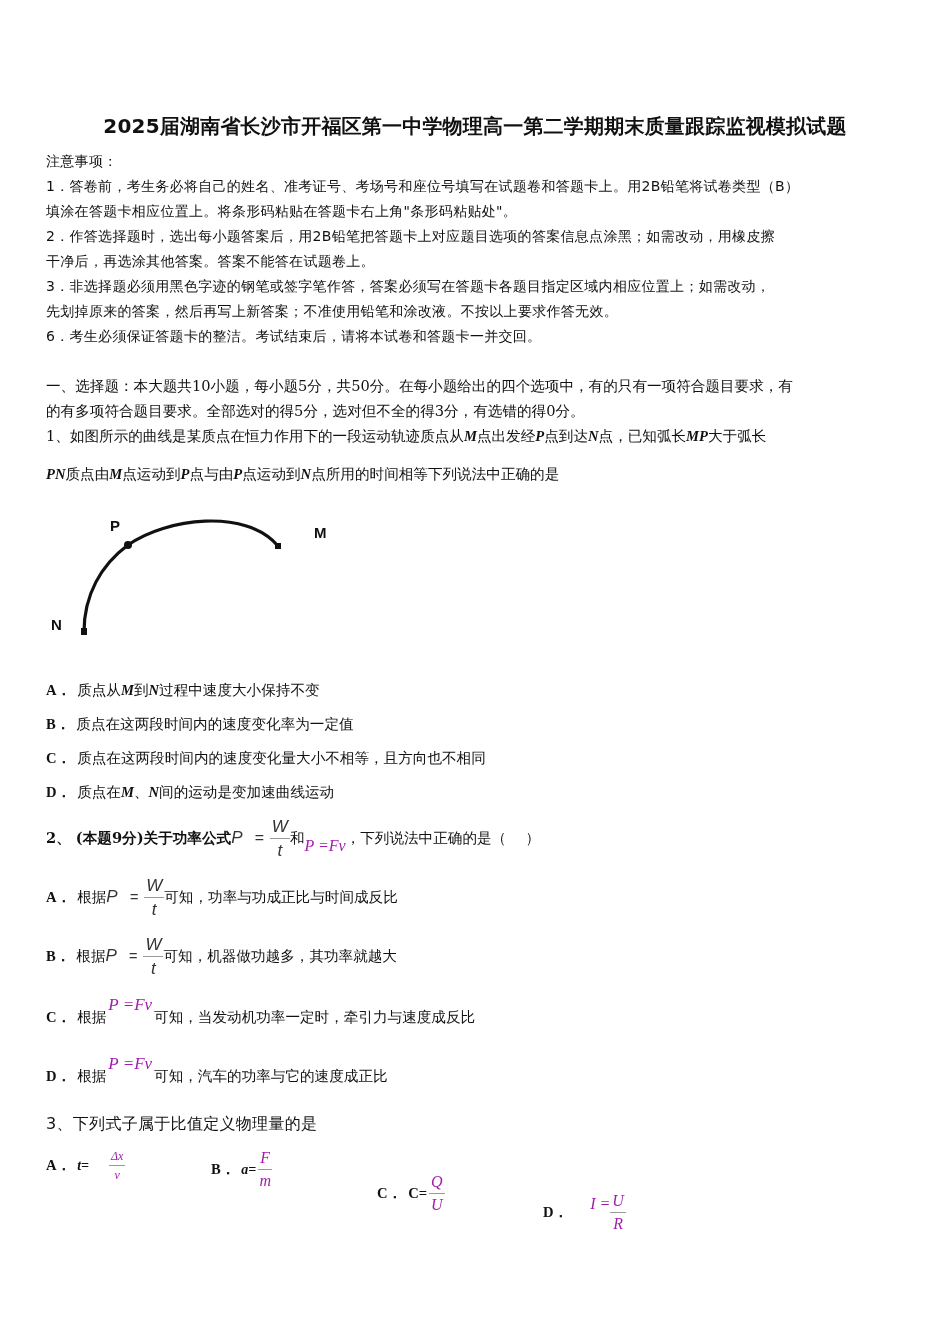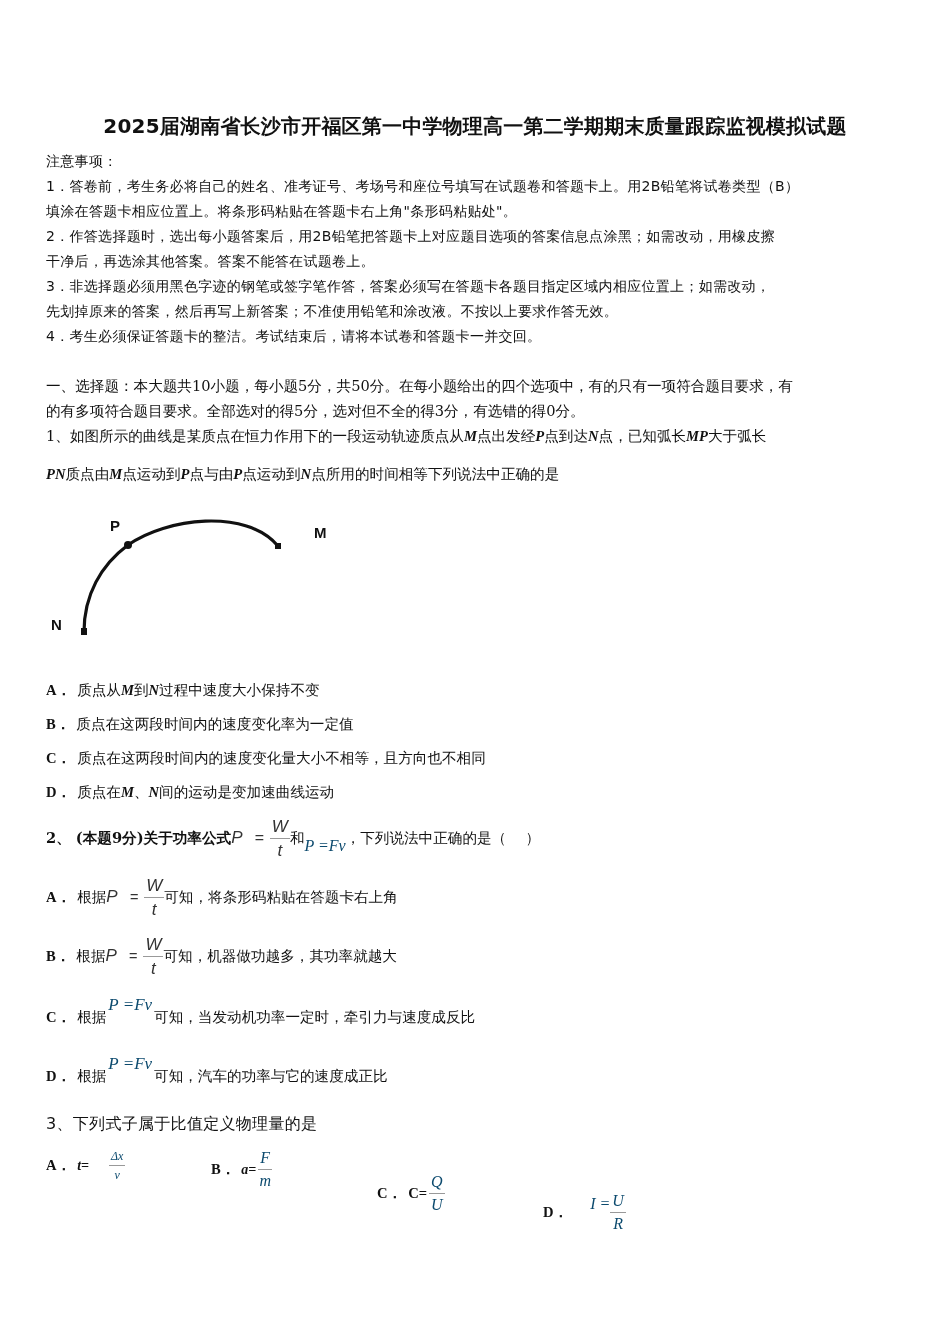--- a/index.html
+++ b/index.html
@@ -4,39 +4,39 @@
 <style>
   html, body { margin: 0; padding: 0; background: #ffffff; }
   body { width: 950px; height: 1344px; position: relative; overflow: hidden; color: #111; font-family: "DejaVu Serif", "Liberation Serif", serif; }
   .abs { position: absolute; white-space: nowrap; }
   .title { left: 0; width: 950px; top: 113px; text-align: center; font-family: "DejaVu Sans", "Liberation Sans", sans-serif; font-weight: bold; font-size: 20px; letter-spacing: 0.2px; }
   .note { font-family: "DejaVu Sans", "Liberation Sans", sans-serif; font-size: 14px; left: 46px; letter-spacing: 0.3px; }
   .body { font-family: "DejaVu Serif", "Liberation Serif", serif; font-size: 14.6px; left: 46px; }
   .body i, .it { font-style: italic; font-weight: bold; font-family: "Liberation Serif", serif; }
   .opt b.lbl { font-family: "Liberation Serif", serif; font-weight: bold; margin-right: 6px; }
   .math { font-family: "Liberation Sans", sans-serif; font-style: italic; color: #333; }
-  .mathserif { font-family: "Liberation Serif", serif; font-style: italic; color: #0c4a6e; }
+  .mathserif { font-family: "Liberation Serif", serif; font-style: italic; color: #a21caf; }
   .frac { display: inline-block; vertical-align: middle; text-align: center; line-height: 1; }
   .frac .num { display: block; padding: 0 2px 3px 2px; border-bottom: 1px solid #999; }
   .frac .den { display: block; padding-top: 3px; }
   .figure { left: 46px; top: 500px; width: 300px; height: 150px; }
 </style>
 </head>
 <body>
 
 <div class="abs title">2025届湖南省长沙市开福区第一中学物理高一第二学期期末质量跟踪监视模拟试题</div>
 
 <div class="abs note" style="top:153px;">注意事项：</div>
 <div class="abs note" style="top:178px;">1．答卷前，考生务必将自己的姓名、准考证号、考场号和座位号填写在试题卷和答题卡上。用2B铅笔将试卷类型（B）</div>
 <div class="abs note" style="top:203px;">填涂在答题卡相应位置上。将条形码粘贴在答题卡右上角"条形码粘贴处"。</div>
 <div class="abs note" style="top:228px;">2．作答选择题时，选出每小题答案后，用2B铅笔把答题卡上对应题目选项的答案信息点涂黑；如需改动，用橡皮擦</div>
 <div class="abs note" style="top:253px;">干净后，再选涂其他答案。答案不能答在试题卷上。</div>
 <div class="abs note" style="top:278px;">3．非选择题必须用黑色字迹的钢笔或签字笔作答，答案必须写在答题卡各题目指定区域内相应位置上；如需改动，</div>
 <div class="abs note" style="top:303px;">先划掉原来的答案，然后再写上新答案；不准使用铅笔和涂改液。不按以上要求作答无效。</div>
-<div class="abs note" style="top:328px;">4．考生必须保证答题卡的整洁。考试结束后，请将本试卷和答题卡一并交回。</div>
+<div class="abs note" style="top:328px;">6．考生必须保证答题卡的整洁。考试结束后，请将本试卷和答题卡一并交回。</div>
 
 <div class="abs body" style="top:377px;">一、选择题：本大题共10小题，每小题5分，共50分。在每小题给出的四个选项中，有的只有一项符合题目要求，有</div>
 <div class="abs body" style="top:402px;">的有多项符合题目要求。全部选对的得5分，选对但不全的得3分，有选错的得0分。</div>
 
 <div class="abs body" style="top:427px;">
   <span>1、如图所示的曲线是某质点在恒力作用下的一段运动轨迹质点从</span><i>M</i><span>点出发经</span><i>P</i><span>点到达</span><i>N</i><span>点，已知弧长</span><i>MP</i><span>大于弧长</span>
 </div>
 <div class="abs body" style="top:465px;">
   <i>PN</i><span>质点由</span><i>M</i><span>点运动到</span><i>P</i><span>点与由</span><i>P</i><span>点运动到</span><i>N</i><span>点所用的时间相等下列说法中正确的是</span>
 </div>
@@ -64,21 +64,21 @@
 </div>
 <div class="abs body opt" style="top:783px;">
   <b class="lbl">D．</b><span>质点在</span><i>M</i><span>、</span><i>N</i><span>间的运动是变加速曲线运动</span>
 </div>
 
 <div class="abs body" style="top:818px;">
   <span style="font-weight:bold;">2、 (本题9分)关于功率公式</span><span class="math" style="font-size:17px;">P</span><span class="math" style="font-size:16px;margin:0 6px 0 12px;">=</span><span class="frac math" style="font-size:17px;"><span class="num">W</span><span class="den">t</span></span><span>和</span><span class="mathserif" style="font-size:16px;position:relative;top:8px;">P =Fv</span><span>，下列说法中正确的是（　 ）</span>
 </div>
 
 <div class="abs body opt" style="top:877px;">
-  <b class="lbl">A．</b><span>根据</span><span class="math" style="font-size:17px;">P</span><span class="math" style="margin:0 6px 0 12px;">=</span><span class="frac math" style="font-size:17px;"><span class="num">W</span><span class="den">t</span></span><span>可知，将条形码粘贴在答题卡右上角</span>
+  <b class="lbl">A．</b><span>根据</span><span class="math" style="font-size:17px;">P</span><span class="math" style="margin:0 6px 0 12px;">=</span><span class="frac math" style="font-size:17px;"><span class="num">W</span><span class="den">t</span></span><span>可知，功率与功成正比与时间成反比</span>
 </div>
 <div class="abs body opt" style="top:936px;">
   <b class="lbl">B．</b><span>根据</span><span class="math" style="font-size:17px;">P</span><span class="math" style="margin:0 6px 0 12px;">=</span><span class="frac math" style="font-size:17px;"><span class="num">W</span><span class="den">t</span></span><span>可知，机器做功越多，其功率就越大</span>
 </div>
 <div class="abs body opt" style="top:1007px;">
   <b class="lbl">C．</b><span>根据</span><span class="mathserif" style="font-size:17px;position:relative;top:-12px;margin:0 2px;">P =Fv</span><span>可知，当发动机功率一定时，牵引力与速度成反比</span>
 </div>
 <div class="abs body opt" style="top:1066px;">
   <b class="lbl">D．</b><span>根据</span><span class="mathserif" style="font-size:17px;position:relative;top:-12px;margin:0 2px;">P =Fv</span><span>可知，汽车的功率与它的速度成正比</span>
 </div>

